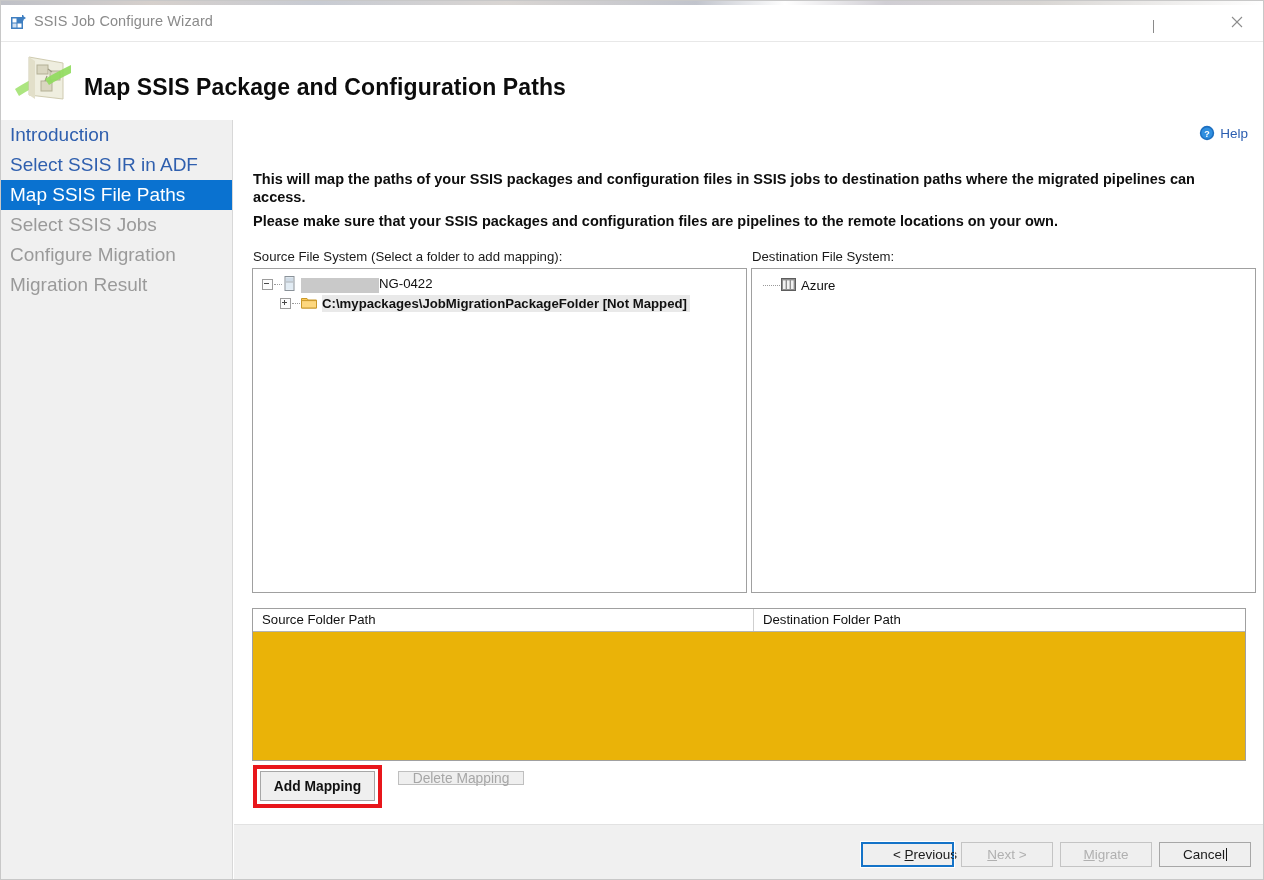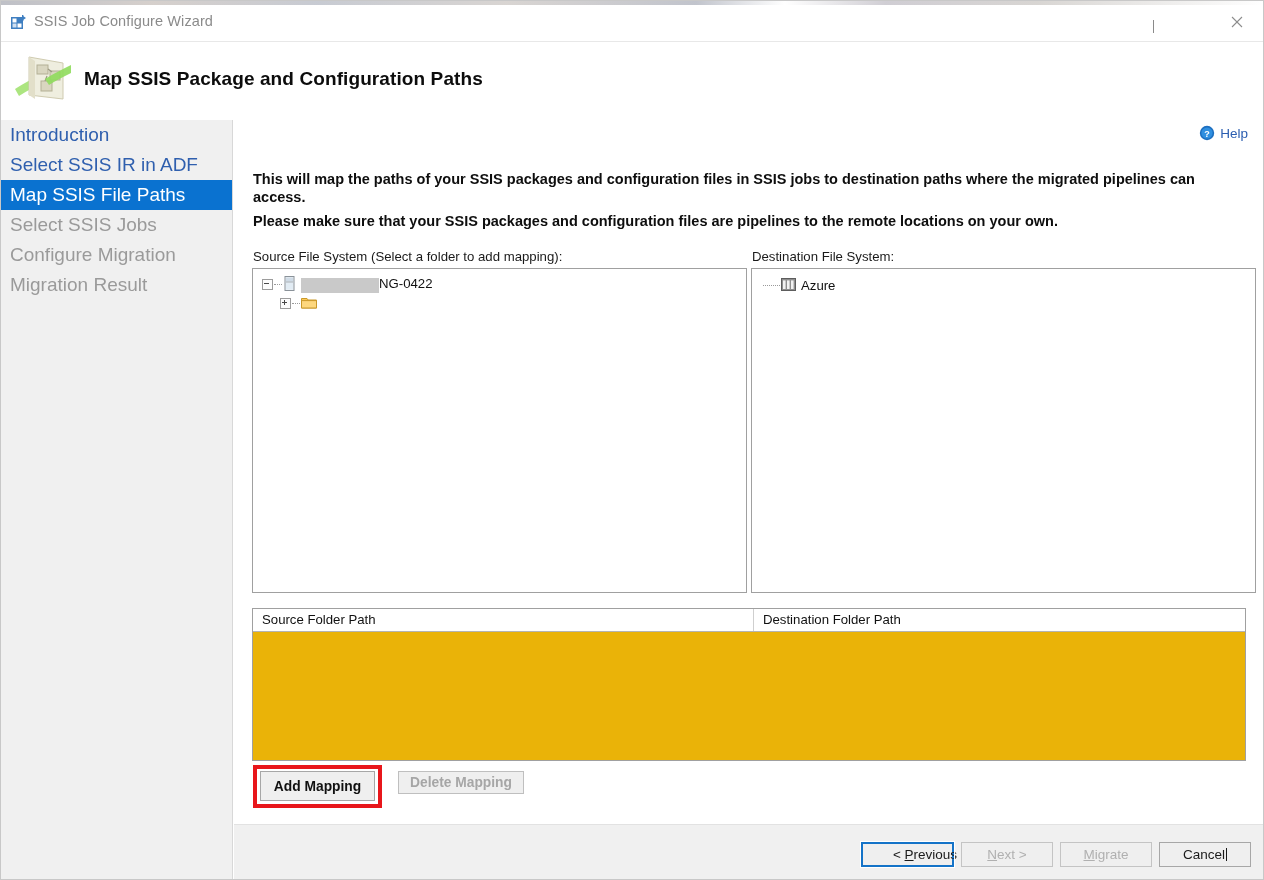--- a/index.html
+++ b/index.html
@@ -70,22 +70,22 @@
   .win-close svg { position: absolute; left: 15px; top: 11px; }
 
   
   .banner {
     position: absolute; left: 0; top: 41px;
     width: 1262px; height: 78px;
     background: #ffffff;
   }
   .banner-icon { position: absolute; left: 10px; top: 7px; width: 62px; height: 62px; }
   .banner-title {
-    position: absolute; left: 83px; top: 26px;
-    font-size: 19px; font-weight: bold; color: #0c0c0c;
+    position: absolute; left: 83px; top: 32px;
+    font-size: 23px; font-weight: bold; color: #0c0c0c;
     letter-spacing: .1px; white-space: nowrap;
   }
 
   
   .sidebar {
     position: absolute; left: 0; top: 119px;
     width: 232px; height: 760px;
     background: #f0f0f0;
     border-right: 1px solid #d8d8d8;
     box-sizing: border-box;
@@ -231,21 +231,21 @@
   .btn.disabled { color: #a6a6a6; border-color: #bfbfbf; background:#efefef; }
 
   .btn-add { left: 26px; top: 651px; width: 115px; height: 30px; }
   .redbox {
     position: absolute; left: 19px; top: 645px;
     width: 129px; height: 43px;
     border: 4px solid #e8161b;
     box-sizing: border-box;
     pointer-events: none;
   }
-  .btn-del { left: 164px; top: 651px; width: 126px; height: 23px; font-weight: bold;}
+  .btn-del { left: 164px; top: 651px; width: 126px; height: 14px; font-weight: normal;}
 
   
   .footer-sep {
     position: absolute; left: 233px; top: 823px;
     width: 1029px; height: 1px; background: #e2e2e2;
   }
   .footer {
     position: absolute; left: 233px; top: 824px;
     width: 1029px; height: 55px;
     background: #f0f0f0;
@@ -367,20 +367,21 @@
 
       <div class="tree-row r2">
         <span class="expander plus"></span>
         <span class="dotline"></span>
         <span class="ic">
           <svg width="16" height="13" viewBox="0 0 16 13">
             <path d="M0.5 2.5 L6 2.5 L7.2 4 L15.5 4 L15.5 12 L0.5 12 Z" fill="#fcca58" stroke="#c9982a"></path>
             <path d="M0.5 4.6 L15.5 4.6 L15.5 12 L0.5 12 Z" fill="#fdd77e" stroke="#c9982a"></path>
           </svg>
         </span>
+        <span class="node-text bold node-hl">C:\mypackages\JobMigrationPackageFolder [Not Mapped]</span>
       </div>
     </div>
 
     <div class="tree-panel tree-dst">
       <div class="tree-row rd">
         <span class="dotline long"></span>
         <span class="ic">
           <svg width="15" height="13" viewBox="0 0 15 13">
             <rect x="0.5" y="0.5" width="14" height="12" fill="#8e8e8e" stroke="#5d5d5d"></rect>
             <rect x="2" y="2.4" width="2.6" height="8.6" fill="#f2f2f2"></rect>

